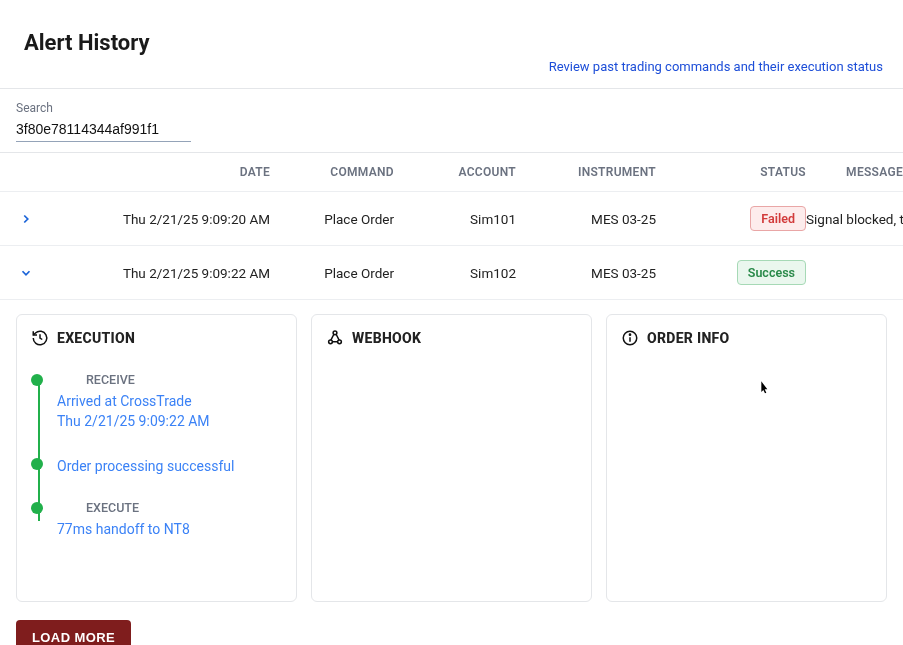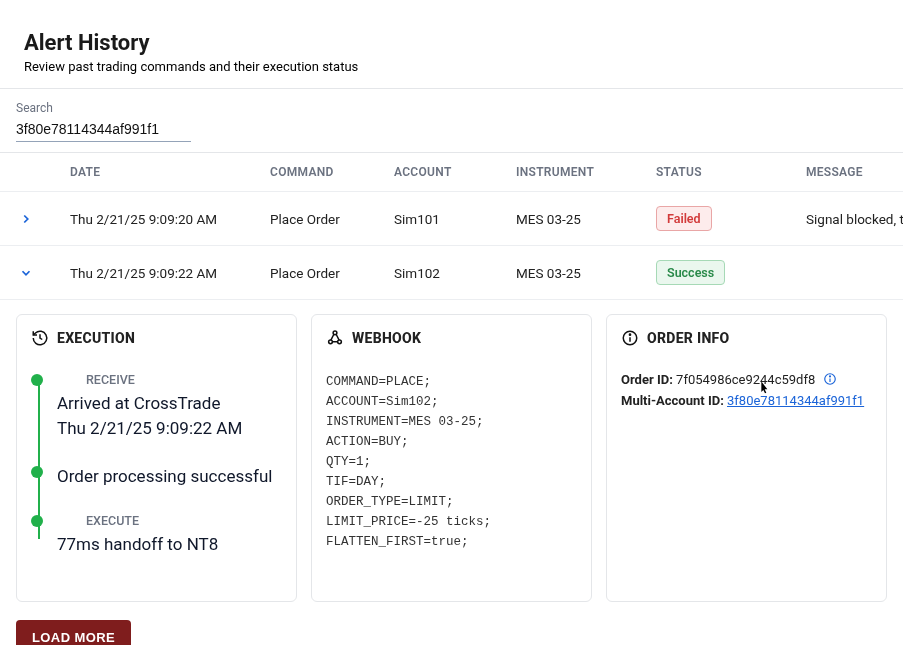--- a/index.html
+++ b/index.html
@@ -16,21 +16,22 @@
     border-bottom: 1px solid #e4e6e9;
   }
   .title {
     font-size: 22px;
     font-weight: 700;
     color: #1a1a1a;
     margin-bottom: 4px;
   }
   .subtitle {
     font-size: 13px;
-    color: #000000;
+    color: #1d4ed8;
+    text-align: right;
   }
   .search-wrap {
     padding: 12px 16px 10px 16px;
     border-bottom: 1px solid #e4e6e9;
   }
   .search-label {
     font-size: 12px;
     color: #6b7280;
     display: block;
     margin-bottom: 2px;
@@ -40,20 +41,21 @@
     border-bottom: 1px solid #94a3b8;
     font-size: 14px;
     color: #111;
     padding: 4px 0;
     width: 175px;
     background: transparent;
     outline: none;
   }
   .table {
     width: 100%;
+    text-align: right;
   }
   .thead, .trow {
     display: grid;
     grid-template-columns: 52px 218px 124px 122px 140px 150px 1fr;
     align-items: center;
   }
   .thead {
     padding: 12px 0;
     border-bottom: 1px solid #eceef1;
   }
@@ -121,21 +123,21 @@
     left: 7px; top: 10px; bottom: 18px;
     width: 2px; background: #21b04b;
   }
   .tl-step { position: relative; margin-bottom: 24px; }
   .tl-dot {
     position: absolute; left: -26px; top: 2px;
     width: 12px; height: 12px; border-radius: 50%;
     background: #21b04b;
   }
   .tl-label { font-size: 12.5px; color: #6b7280; font-weight: 500; margin-bottom: 4px; padding-left: 29px; }
-  .tl-text { font-size: 17px; color: #0f172a; line-height: 1.45; }
+  .tl-text { font-size: 14px; color: #3b82f6; line-height: 1.45; }
 
   .webhook-code {
     font-family: "SFMono-Regular", Consolas, "Liberation Mono", Menlo, monospace;
     font-size: 12.5px;
     color: #333;
     white-space: pre;
     line-height: 1.6;
   }
 
   .oi-row { font-size: 13px; margin-bottom: 6px; }
@@ -260,59 +262,31 @@
   <div class="panel">
     <div class="panel-head">
       <svg viewBox="0 0 24 24" fill="none" stroke="#111" stroke-width="2">
           <circle cx="6" cy="17" r="2.5"></circle>
           <circle cx="18" cy="17" r="2.5"></circle>
           <circle cx="12" cy="5" r="2.5"></circle>
           <path d="M10.5 7 6.5 14.8M13.5 7l4 7.8M8.5 17h7"></path>
         </svg>
       <div class="panel-title">WEBHOOK</div>
     </div>
-    <div class="panel-body">
-      <div class="webhook-code">COMMAND=PLACE;
-ACCOUNT=Sim102;
-INSTRUMENT=MES 03-25;
-ACTION=BUY;
-QTY=1;
-TIF=DAY;
-ORDER_TYPE=LIMIT;
-LIMIT_PRICE=-25 ticks;
-FLATTEN_FIRST=true;</div>
-    </div>
   </div>
 
   <div class="panel">
     <div class="panel-head">
       <svg viewBox="0 0 24 24" fill="none" stroke="#111" stroke-width="2">
           <circle cx="12" cy="12" r="9"></circle>
           <line x1="12" y1="11" x2="12" y2="17"></line>
           <circle cx="12" cy="7.5" r="0.8" fill="#111"></circle>
         </svg>
       <div class="panel-title">ORDER INFO</div>
     </div>
-    <div class="panel-body">
-      <div class="oi-row">
-        <span class="oi-label">Order ID:</span>
-        <span>7f054986ce9244c59df8</span>
-        <span class="oi-info-icon">
-          <svg viewBox="0 0 24 24" fill="none" stroke="currentColor" stroke-width="2">
-              <circle cx="12" cy="12" r="9"></circle>
-              <line x1="12" y1="11" x2="12" y2="17"></line>
-              <circle cx="12" cy="7.5" r="0.8" fill="currentColor"></circle>
-            </svg>
-        </span>
-      </div>
-      <div class="oi-row">
-        <span class="oi-label">Multi-Account ID:</span>
-        <a class="oi-link">3f80e78114344af991f1</a>
-      </div>
-    </div>
   </div>
 
 </div>
 
 <div class="footer">
   <button class="load-more">LOAD MORE</button>
 </div>
 
 <svg class="cursor-ptr" viewBox="0 0 24 24" fill="#000">
     <path d="M8 2l0 16 3-3 2.5 5 2-1-2.5-5 4 0z"></path>

